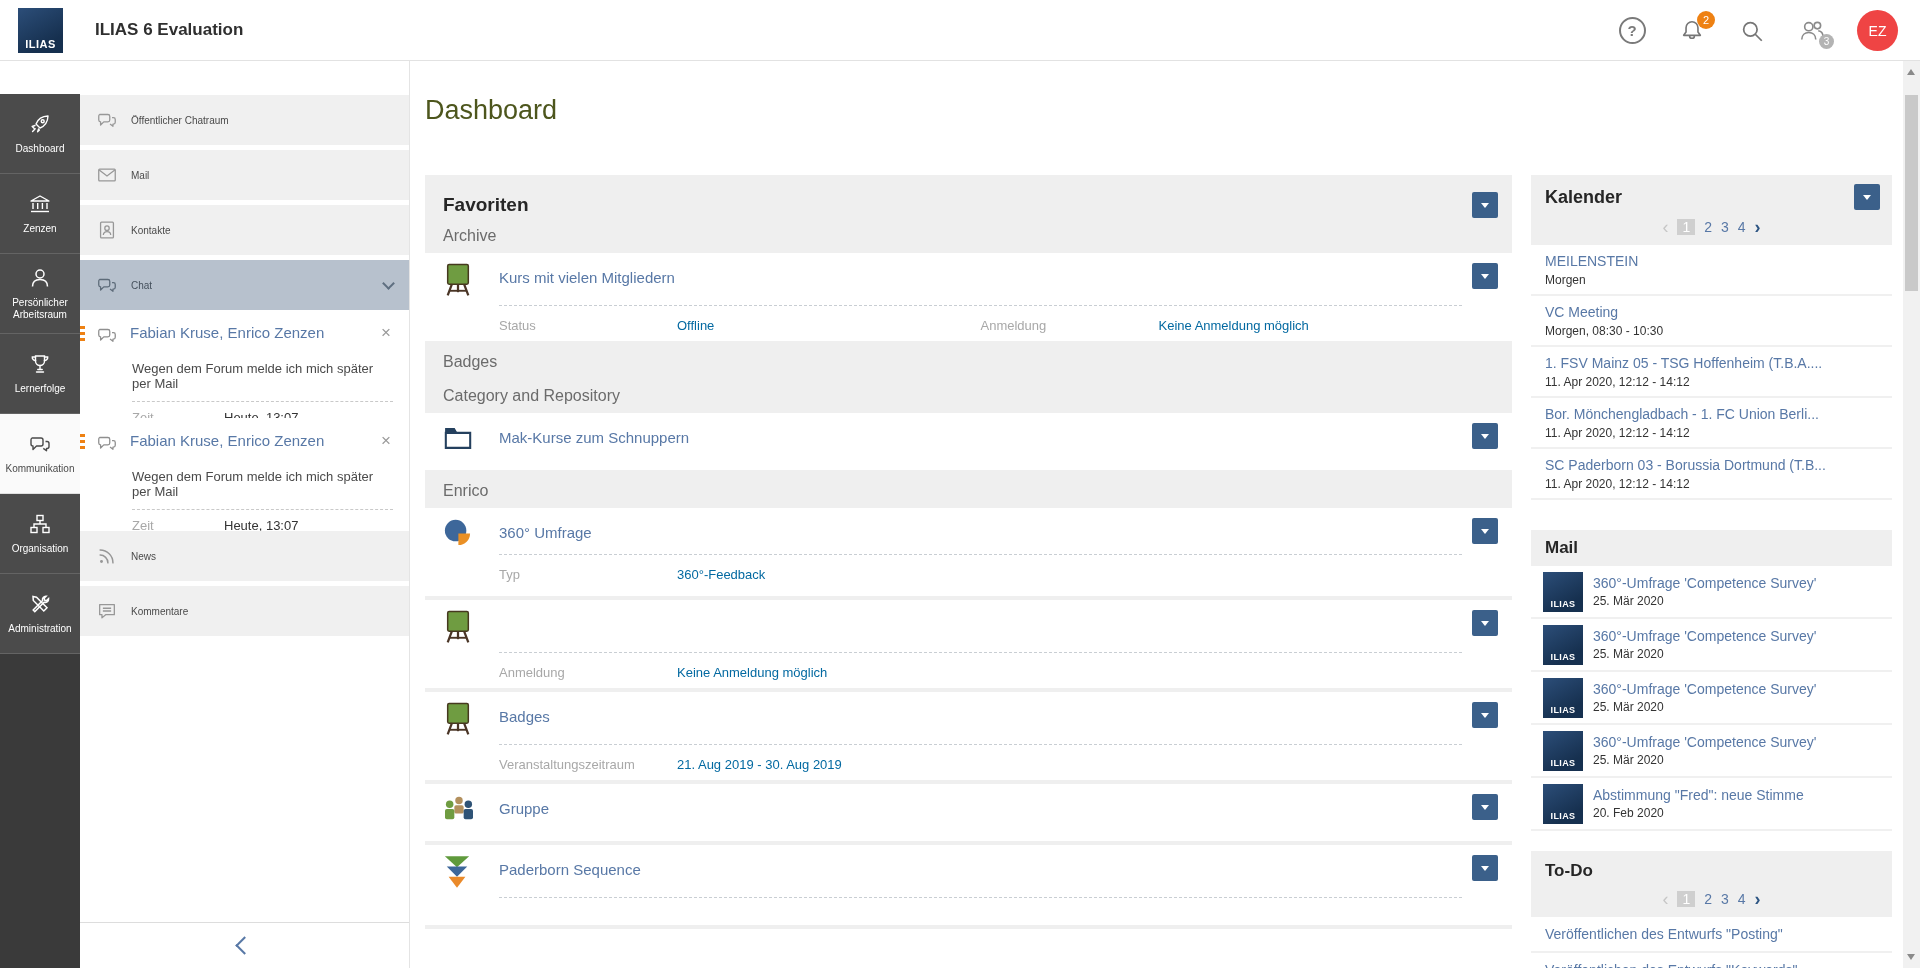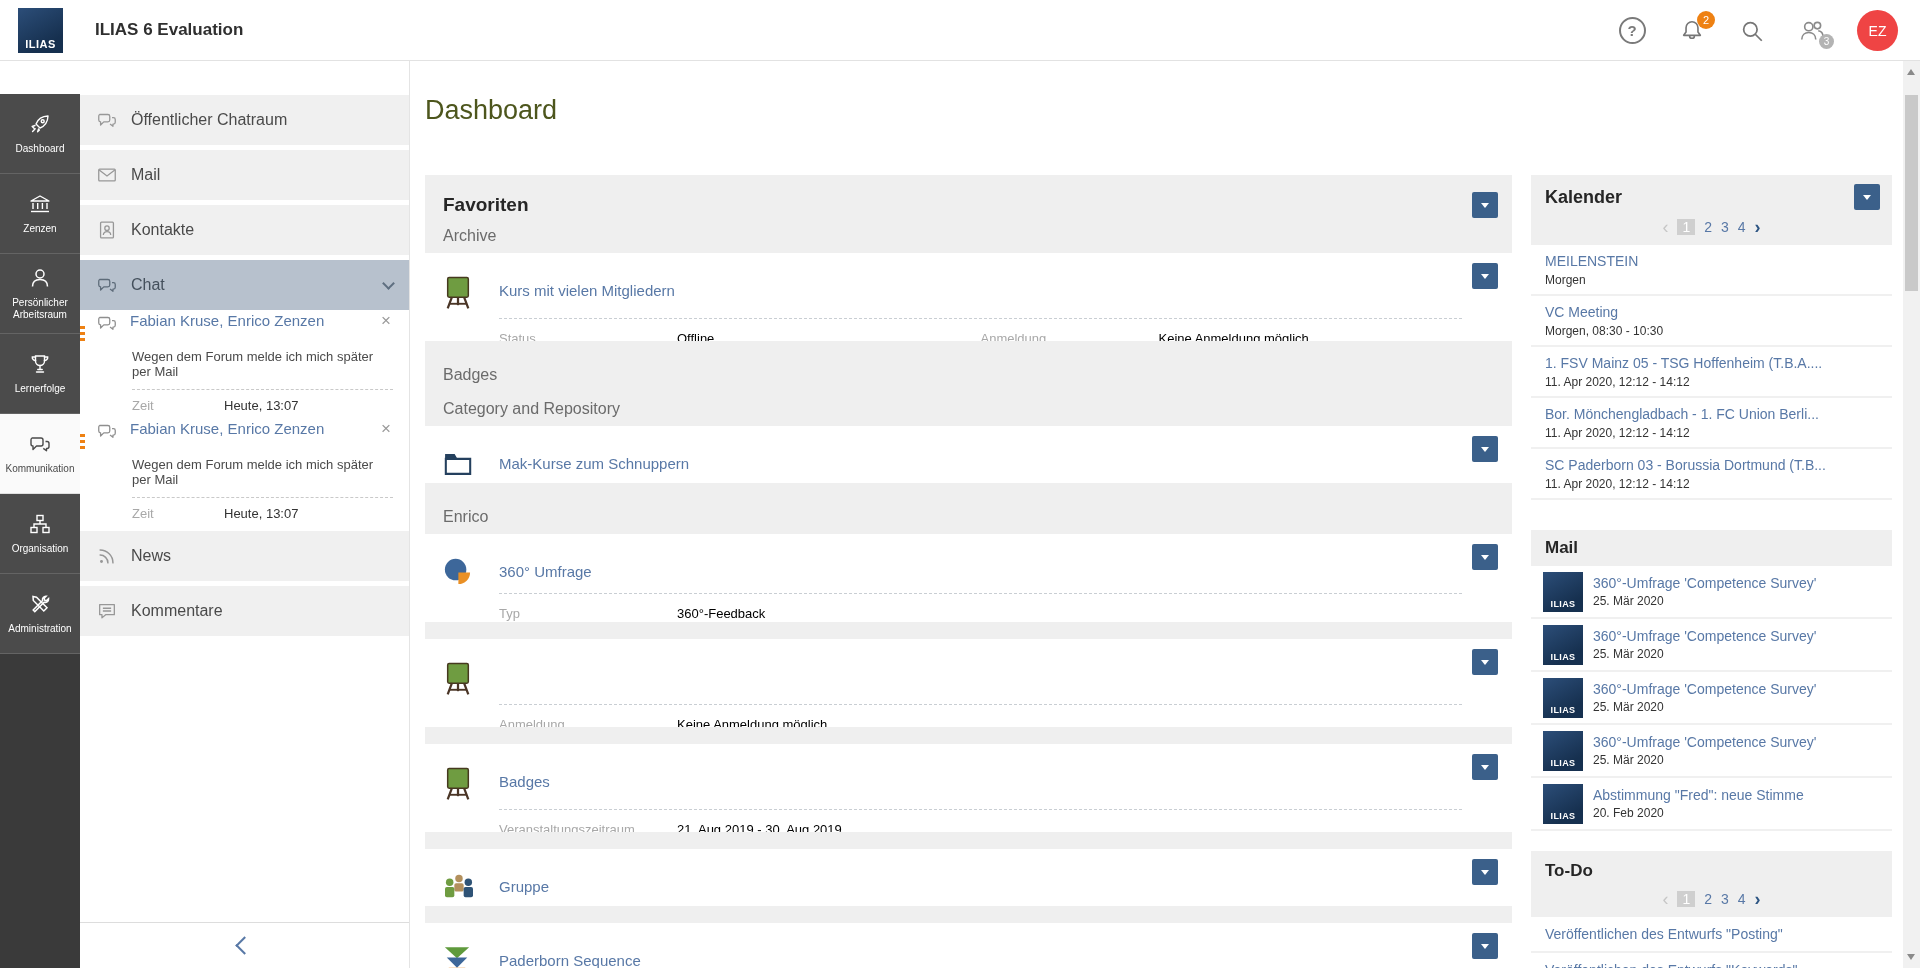--- a/index.html
+++ b/index.html
@@ -30,27 +30,27 @@
   .mainbar { position:absolute; top:94px; left:0; width:80px; bottom:0; background:#3a3a3a; z-index:10; }
   .mb-item { height:80px; background:#4b4b4b; border-bottom:1px solid #646464; color:#fff;
              display:flex; flex-direction:column; align-items:center; justify-content:center; gap:7px; cursor:pointer; }
   .mb-item .mb-label { font-size:10px; line-height:1.2; text-align:center; padding:0 2px; }
   .mb-item.active { background:#fafafa; color:#4a4a4a; border-bottom:1px solid #e0e0e0; }
   .mb-item svg { display:block; }
   
   .slate { position:absolute; top:61px; left:80px; width:330px; bottom:0; background:#fff;
            border-right:1px solid #e4e4e4; z-index:9; }
   .slate-row { position:absolute; left:0; right:0; height:50px; background:#f0f0f0;
-               display:flex; align-items:center; gap:13px; padding:0 16px; font-size:16px; color:#4a4a4a; cursor:pointer; }
+               display:flex; align-items:center; gap:13px; padding:0 16px; font-size:10px; color:#4a4a4a; cursor:pointer; }
   .slate-row .sicon { color:#979797; display:flex; }
   .slate-row.chat-active { background:#b7c1cd; color:#44505c; }
   .slate-row.chat-active .sicon { color:#5d6b79; }
   .chev-down { width:9px; height:9px; border-right:2px solid #5e6f80; border-bottom:2px solid #5e6f80;
                transform:rotate(45deg); margin-left:auto; margin-top:-4px; }
-  .chat-entry { position:absolute; left:0; right:0; height:108px; background:#fff; padding:2px 16px 0 16px; }
+  .chat-entry { position:absolute; left:0; right:0; height:108px; background:#fff; padding:14px 16px 0 16px; }
   .ce-top { display:flex; align-items:flex-start; gap:12px; }
   .ce-title { color:#5878a6; font-size:15px; cursor:pointer; flex:1; }
   .ce-close { color:#9a9a9a; font-size:17px; line-height:1; cursor:pointer; padding:0 2px; }
   .ce-msg { margin:11px 0 0 36px; font-size:13px; color:#4a4a4a; }
   .ce-dash { border-top:1px dashed #c9c9c9; margin:10px 0 8px 36px; }
   .ce-time { display:flex; margin-left:36px; font-size:13px; }
   .ce-time .tl { color:#a8a8a8; width:92px; }
   .ce-time .tv { color:#333; }
   .new-mark { position:absolute; left:0; top:16px; width:5px; height:16px;
               background:repeating-linear-gradient(#ee8113 0 3px, transparent 3px 6px); }
@@ -62,33 +62,33 @@
   .main { position:absolute; top:61px; left:410px; width:1121px; bottom:0; background:#fff; overflow:hidden; }
   h1.page-title { margin:34px 0 0 15px; font-size:27px; font-weight:400; color:#4d561d; }
   .favorites { position:absolute; left:15px; right:19px; top:114px; background:#efefef; }
   .panel-header { height:44px; display:flex; align-items:center; padding:16px 14px 0 18px; }
   .panel-title { font-size:19px; font-weight:700; color:#262626; flex:1; }
   .dd-btn { width:26px; height:26px; background:#3b608a; border:none; border-radius:2px;
             display:flex; align-items:center; justify-content:center; cursor:pointer; flex:none; }
   .caret { width:0; height:0; border-left:4px solid transparent; border-right:4px solid transparent;
            border-top:5px solid #fff; }
   .band { height:34px; display:flex; align-items:center; padding-left:18px; font-size:16px; color:#6b6b6b; }
-  .item-row { background:#fff; margin-bottom:17px; position:relative; padding:23px 50px 0 18px; overflow:hidden; }
+  .item-row { background:#fff; margin-bottom:4px; position:relative; padding:10px 50px 0 18px; overflow:hidden; }
   .item-row.simple { height:57px; }
   .item-row.withprops { height:88px; }
   .item-row.tall { height:80px; }
   .row-flex { display:flex; align-items:flex-start; }
   .obj-icon { width:32px; flex:none; display:flex; }
   .row-title { margin-left:24px; margin-top:6px; font-size:15px; color:#5878a6; cursor:pointer; }
   .item-row .dd-btn { position:absolute; right:14px; top:10px; }
   .row-dash { border-top:1px dashed #c9ced3; margin:8px 0 0 56px; }
   .props { display:flex; margin:12px 0 0 56px; font-size:13px; }
   .prop { display:flex; width:532px; }
   .prop-label { color:#a8a8a8; width:178px; flex:none; }
-  .prop-value { color:#000000; }
+  .prop-value { color:#0369a1; }
   
   .rightcol { position:absolute; top:61px; left:1531px; width:361px; bottom:0; background:#fff; overflow:hidden; }
   .side-panel-head { background:#efefef; }
   .sp-titlerow { height:44px; display:flex; align-items:center; padding:0 12px 0 14px; }
   .sp-title { font-size:18px; font-weight:700; color:#262626; flex:1; }
   .pagination { display:flex; align-items:center; justify-content:center; gap:9px;
                 padding:0 0 10px 0; font-size:14px; background:#efefef; }
   .pg-prev { color:#c6c6c6; font-size:18px; line-height:12px; cursor:default; }
   .pg-next { color:#2c5482; font-size:18px; font-weight:bold; line-height:12px; cursor:pointer; }
   .pg-page { color:#5878a6; cursor:pointer; }

